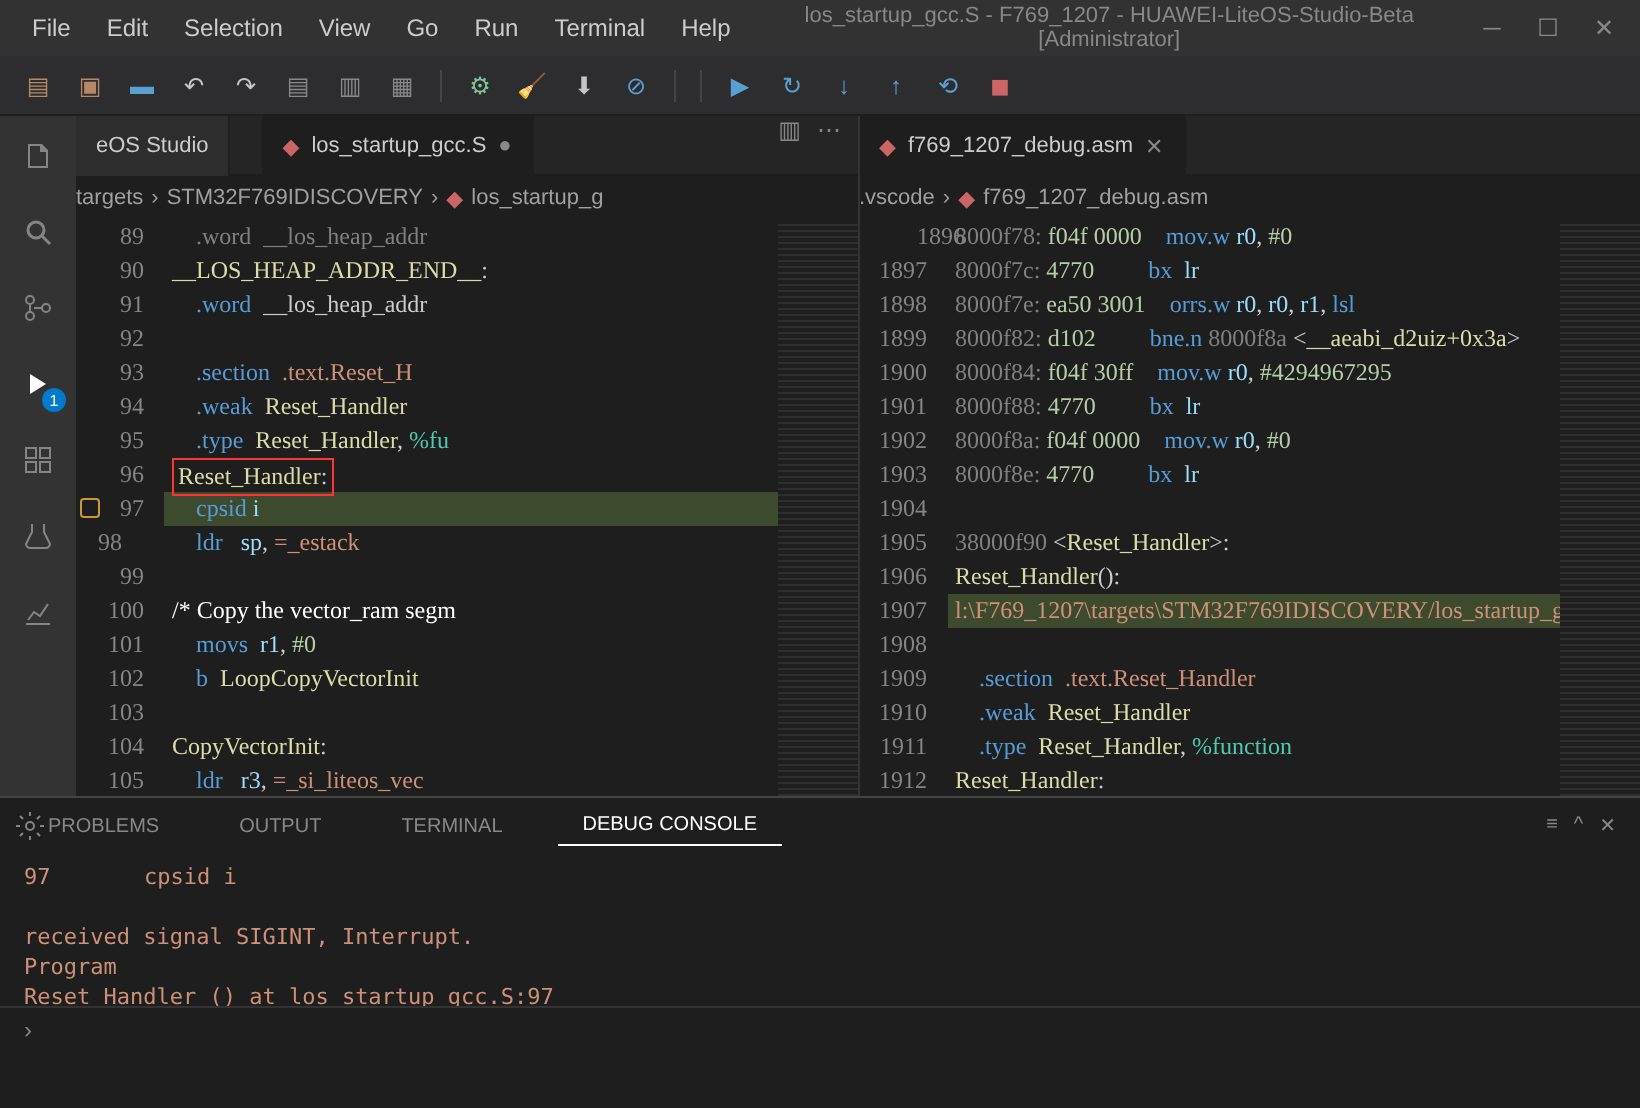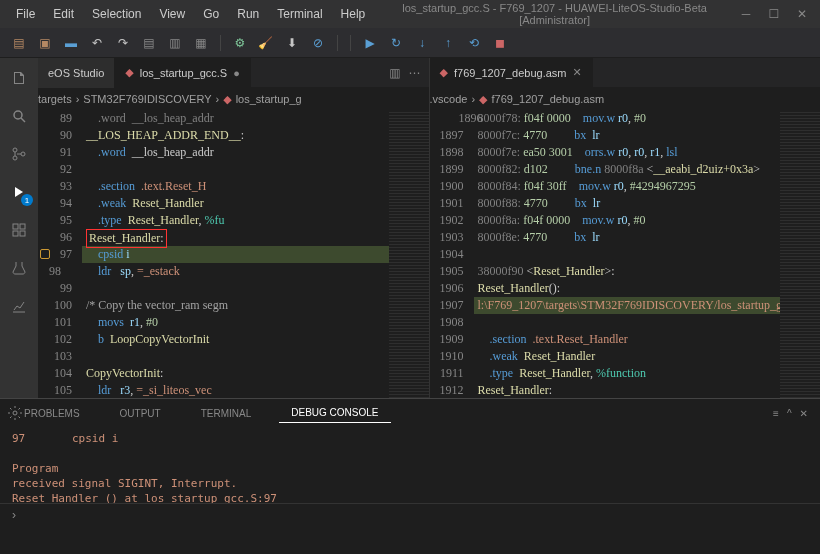--- a/index.html
+++ b/index.html
@@ -13,38 +13,38 @@
 .toolbar { height: 30px; background: #2d2d30; display: flex; align-items: center; padding: 0 8px; gap: 4px; border-bottom: 1px solid #1e1e1e; }
 .tool-btn { width: 22px; height: 22px; display: flex; align-items: center; justify-content: center; cursor: pointer; color: #c5c5c5; border-radius: 3px; }
 .tool-sep { width: 1px; height: 16px; background: #444; margin: 0 4px; }
 .main { display: flex; height: 340px; }
 .activity-bar { width: 38px; background: #333333; display: flex; flex-direction: column; align-items: center; padding-top: 8px; gap: 14px; }
 .act-btn { width: 24px; height: 24px; color: #858585; cursor: pointer; display: flex; align-items: center; justify-content: center; position: relative; }
 .act-btn.active { color: #fff; }
 .badge { position: absolute; bottom: -2px; right: -2px; background: #007acc; color: #fff; font-size: 8px; width: 12px; height: 12px; border-radius: 6px; display: flex; align-items: center; justify-content: center; }
 .editors { flex: 1; display: flex; }
 .editor-pane { flex: 1; display: flex; flex-direction: column; min-width: 0; }
-.tabs { height: 30px; background: #252526; display: flex; align-items: center; border-bottom: 1px solid #1e1e1e; }
+.tabs { height: 30px; background: #252526; display: flex; border-bottom: 1px solid #1e1e1e; gap: 16px; }
 .tab { height: 30px; padding: 0 10px; display: flex; align-items: center; gap: 6px; background: #2d2d2d; border-right: 1px solid #1e1e1e; cursor: pointer; font-size: 11px; }
 .tab.active { background: #1e1e1e; }
 .tab-close { color: #888; }
 .tab-actions { margin-left: auto; padding: 0 8px; color: #888; display: flex; gap: 8px; }
 .breadcrumb { height: 22px; background: #1e1e1e; display: flex; align-items: center; padding: 0 0; font-size: 11px; color: #a0a0a0; gap: 4px; }
 .code-area { flex: 1; display: flex; overflow: hidden; font-family: Liberation Serif, serif; font-size: 12px; position: relative; }
 .gutter { width: 44px; text-align: right; padding-right: 10px; color: #858585; line-height: 17px; background: #1e1e1e; }
 .code { flex: 1; line-height: 17px; white-space: pre; overflow: hidden; }
 .minimap { width: 40px; background: #1e1e1e; opacity: 0.3; background-image: repeating-linear-gradient(0deg, #555 0, #555 1px, transparent 1px, transparent 3px); }
 .line { height: 17px; padding-left: 4px; }
 .hl-red { border: 1px solid #ff3333; display: inline-block; padding: 0 2px; }
 .hl-green { background: #3d4a2e; }
 .kw { color: #569cd6; }
 .fn { color: #dcdcaa; }
 .str { color: #ce9178; }
 .num { color: #b5cea8; }
-.com { color: #a3a3a3; }
+.com { color: #ffffff; }
 .typ { color: #4ec9b0; }
 .reg { color: #9cdcfe; }
 .addr { color: #808080; }
 .panel { height: 128px; background: #1e1e1e; border-top: 1px solid #444; display: flex; flex-direction: column; }
 .panel-tabs { height: 28px; display: flex; align-items: center; padding: 0 12px; gap: 16px; font-size: 10px; }
 .panel-tab { color: #888; cursor: pointer; padding: 4px 12px; text-transform: uppercase; }
 .panel-tab.active { color: #fff; border-bottom: 1px solid #fff; }
 .panel-actions { margin-left: auto; display: flex; gap: 8px; color: #888; }
 .panel-body { flex: 1; padding: 4px 12px; font-family: Consolas, monospace; font-size: 11px; overflow: hidden; }
 .console-line { line-height: 15px; }
@@ -240,18 +240,18 @@
     <span id="panel-tabs-holder" style="display: contents;"><span class="panel-tab">PROBLEMS</span>  <span class="panel-tab">OUTPUT</span>  <span class="panel-tab">TERMINAL</span>  <span class="panel-tab active">DEBUG CONSOLE</span>  </span>
     <div class="panel-actions">
       <span>≡</span>
       <span>^</span>
       <span>✕</span>
     </div>
   </div>
   <div class="panel-body" id="console-body">
       <div class="console-line"><span style="display:inline-block;width:60px;color:#ce9178">97</span><span style="color:#ce9178">cpsid i</span></div>
       <div class="console-line"><span style="display:inline-block;width:60px;color:#ce9178"></span><span style="color:#ce9178"></span></div>
+      <div class="console-line"><span style="color:#ce9178">received signal SIGINT, Interrupt.</span></div>
       <div class="console-line"><span style="display:inline-block;width:60px;color:#ce9178">Program</span><span style="color:#ce9178"></span></div>
-      <div class="console-line"><span style="color:#ce9178">received signal SIGINT, Interrupt.</span></div>
       <div class="console-line"><span style="color:#ce9178">Reset_Handler () at los_startup_gcc.S:97</span></div>
     </div>
   <div class="input-prompt">›</div>
 </div>
 
 </body></html>

